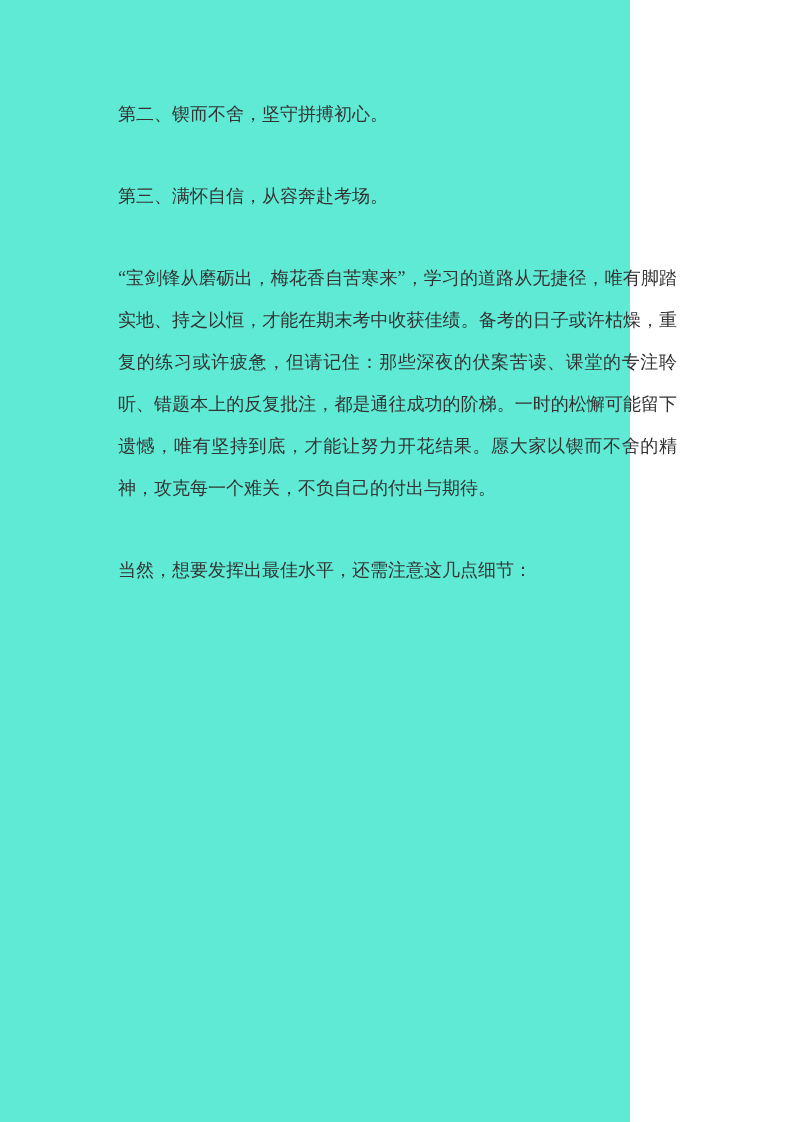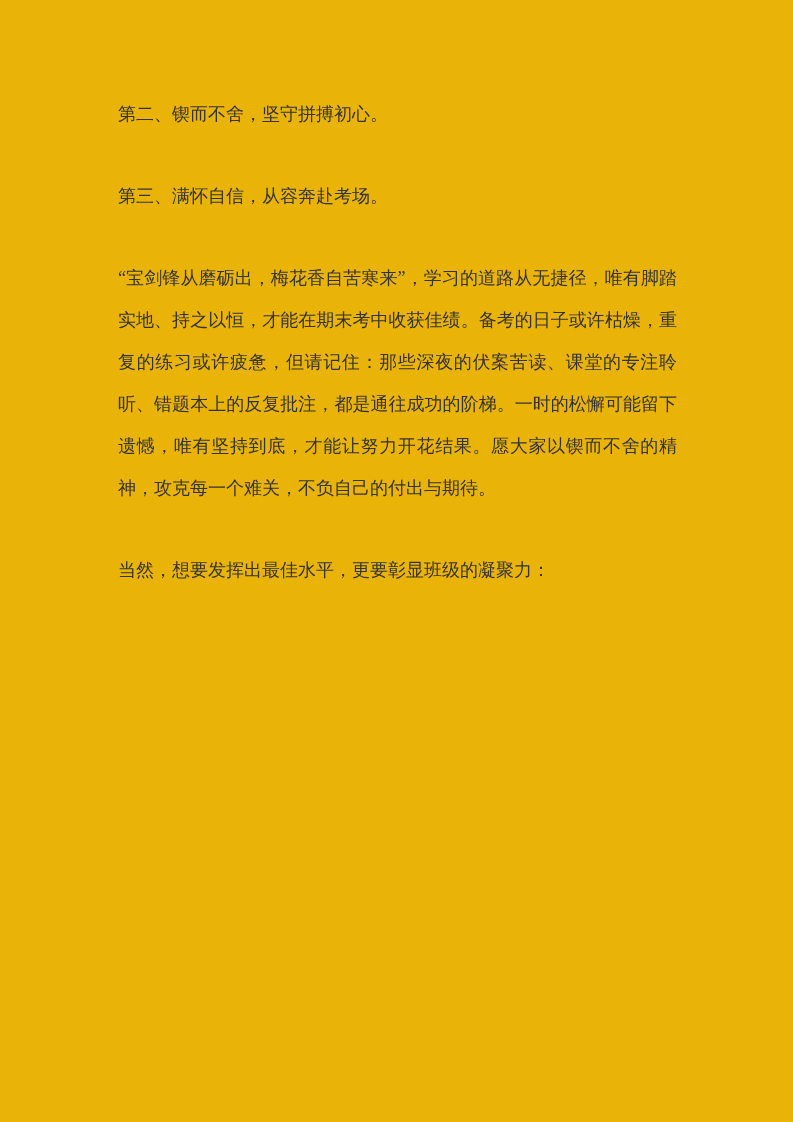--- a/index.html
+++ b/index.html
@@ -7,23 +7,23 @@
     padding: 0;
     background: #ffffff;
   }
   body {
     width: 793px;
     height: 1122px;
     overflow: hidden;
   }
   .page {
     box-sizing: border-box;
-    width: 793px;
+    width: 630px;
     height: 1122px;
-    background: #eab308;
+    background: #5eead4;
     padding: 93px 116px 0 118px;
   }
   .content {
     width: 559px;
   }
   .block {
     margin: 0 0 40px 0;
     font-family: "Liberation Serif", "DejaVu Serif", serif;
     font-size: 18px;
     line-height: 42px;
@@ -37,15 +37,15 @@
   }
 </style>
 </head>
 <body>
 
 <div class="page">
   <div class="content">
       <p class="block heading">第二、锲而不舍，坚守拼搏初心。</p>
       <p class="block heading">第三、满怀自信，从容奔赴考场。</p>
       <p class="block paragraph">“宝剑锋从磨砺出，梅花香自苦寒来”，学习的道路从无捷径，唯有脚踏实地、持之以恒，才能在期末考中收获佳绩。备考的日子或许枯燥，重复的练习或许疲惫，但请记住：那些深夜的伏案苦读、课堂的专注聆听、错题本上的反复批注，都是通往成功的阶梯。一时的松懈可能留下遗憾，唯有坚持到底，才能让努力开花结果。愿大家以锲而不舍的精神，攻克每一个难关，不负自己的付出与期待。</p>
-      <p class="block paragraph">当然，想要发挥出最佳水平，更要彰显班级的凝聚力：</p>
+      <p class="block paragraph">当然，想要发挥出最佳水平，还需注意这几点细节：</p>
     </div>
 </div>
 
 </body></html>

